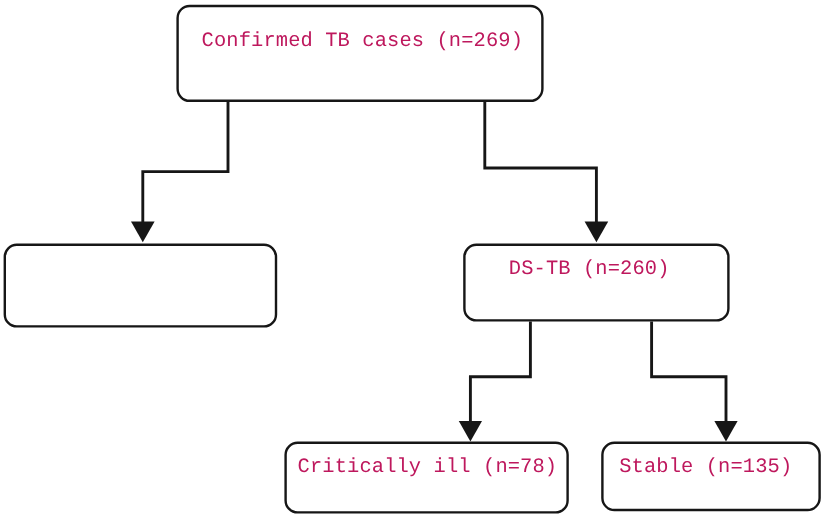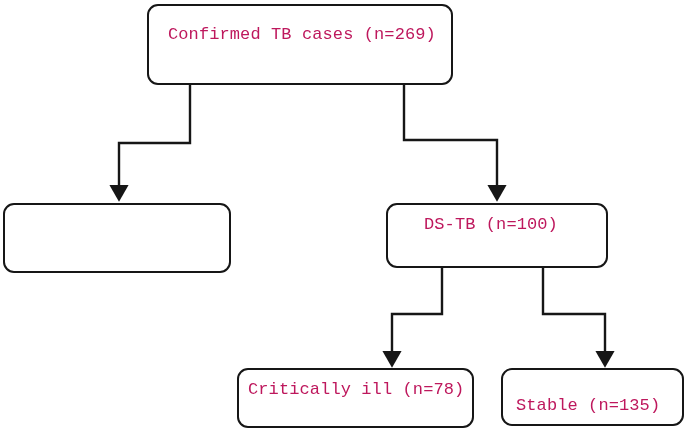--- a/index.html
+++ b/index.html
@@ -64,21 +64,21 @@
 
     <path class="connector" fill="none" stroke="#161616" stroke-width="2.4" stroke-linecap="butt" stroke-linejoin="miter" marker-end="url(#arrowhead)" d="M 543 268 L 543 314 L 605 314 L 605 352"></path>
   </svg>
 
   <div class="node-box" style="left: 147px; top: 4px; width: 306px; height: 81px;"></div>
   <div class="node-label" style="left: 168px; top: 26px;">Confirmed TB cases (n=269)</div>
 
   <div class="node-box" style="left: 3px; top: 203px; width: 228px; height: 70px;"></div>
 
   <div class="node-box" style="left: 386px; top: 203px; width: 222px; height: 65px;"></div>
-  <div class="node-label" style="left: 424px; top: 216px;">DS-TB (n=100)</div>
+  <div class="node-label" style="left: 424px; top: 216px;">DS-TB (n=260)</div>
 
   <div class="node-box" style="left: 237px; top: 368px; width: 237px; height: 60px;"></div>
   <div class="node-label" style="left: 248px; top: 381px;">Critically ill (n=78)</div>
 
   <div class="node-box" style="left: 501px; top: 368px; width: 183px; height: 58px;"></div>
-  <div class="node-label" style="left: 516px; top: 381px; margin-top: 16px;">Stable (n=135)</div>
+  <div class="node-label" style="left: 516px; top: 381px;">Stable (n=135)</div>
 
 </div>
 
 </body></html>

